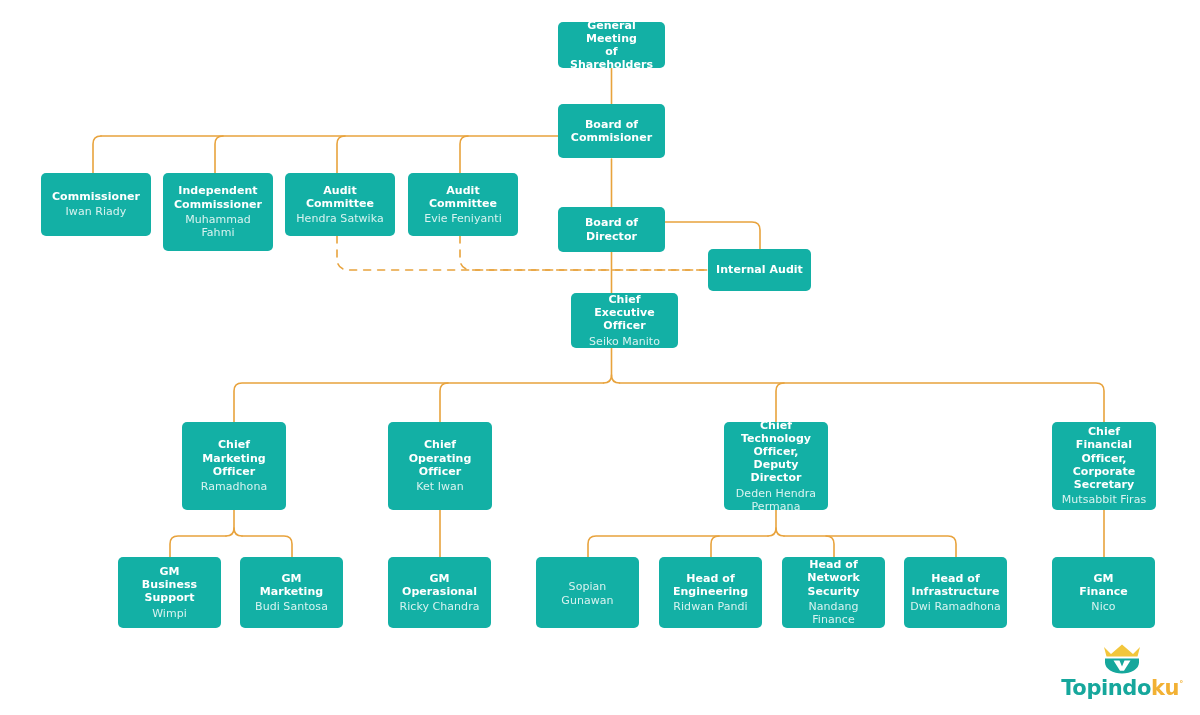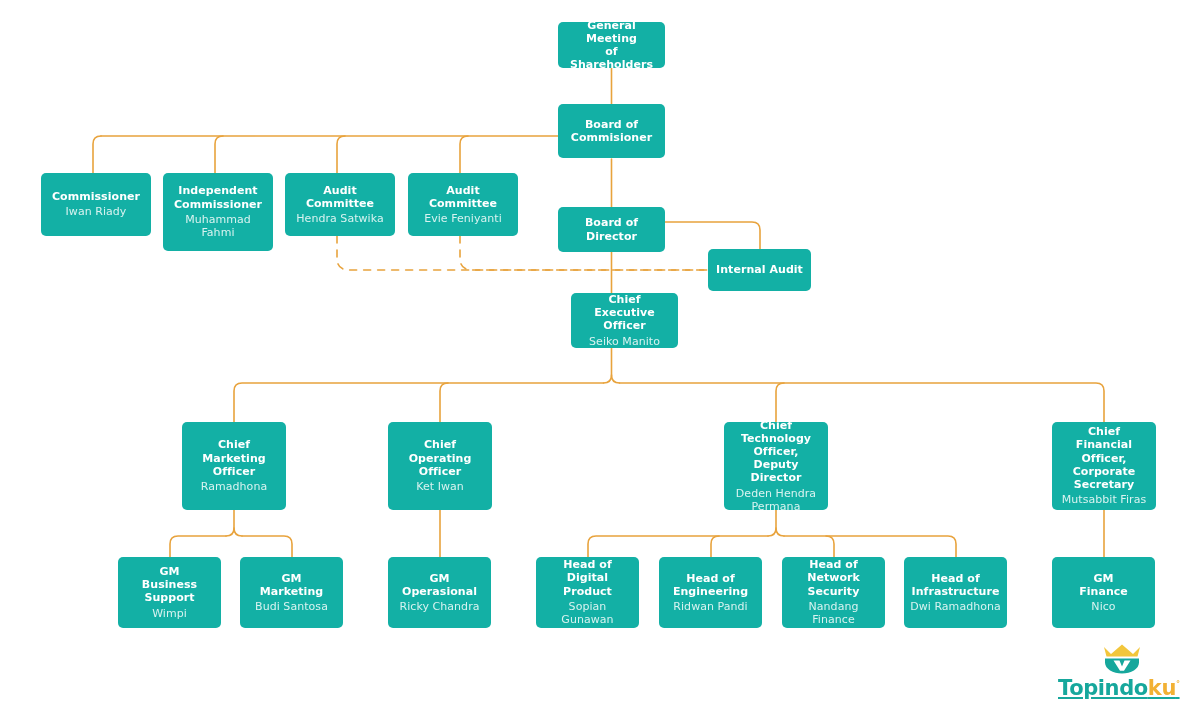--- a/index.html
+++ b/index.html
@@ -65,28 +65,27 @@
     top: 644px;
     width: 128px;
     height: 54px;
     z-index: 4;
   }
   #brand-logo .logo-mark {
     display: block;
     margin: 0 auto;
   }
   #brand-logo .logo-word {
-    text-align: left;
+    text-align: center;
     font-size: 21px;
     font-weight: bold;
     line-height: 22px;
     letter-spacing: -0.4px;
     color: #16a79c;
     white-space: nowrap;
-    text-decoration: underline;
   }
   #brand-logo .logo-word .ku { color: #f2b134; }
   #brand-logo .logo-word .tm {
     font-size: 8px;
     vertical-align: super;
     color: #f2b134;
   }
 </style>
 </head>
 <body>
@@ -212,21 +211,20 @@
     <div class="node-title">GM<br>Marketing</div>
     <div class="node-sub">Budi Santosa</div>
   </div>
 
   <div class="node" style="left:388px; top:557px; width:103px; height:71px;">
     <div class="node-title">GM<br>Operasional</div>
     <div class="node-sub">Ricky Chandra</div>
   </div>
 
   <div class="node" style="left:536px; top:557px; width:103px; height:71px;">
-    <div class="node-title">Head of Digital<br>Product</div>
     <div class="node-sub">Sopian Gunawan</div>
   </div>
 
   <div class="node" style="left:659px; top:557px; width:103px; height:71px;">
     <div class="node-title">Head of<br>Engineering</div>
     <div class="node-sub">Ridwan Pandi</div>
   </div>
 
   <div class="node" style="left:782px; top:557px; width:103px; height:71px;">
     <div class="node-title">Head of<br>Network<br>Security</div>

